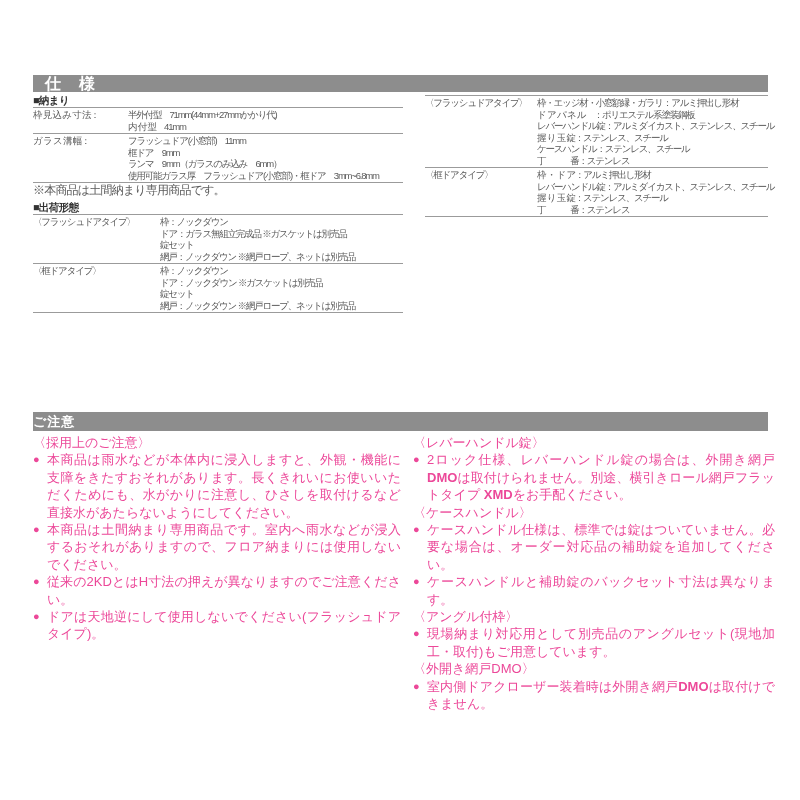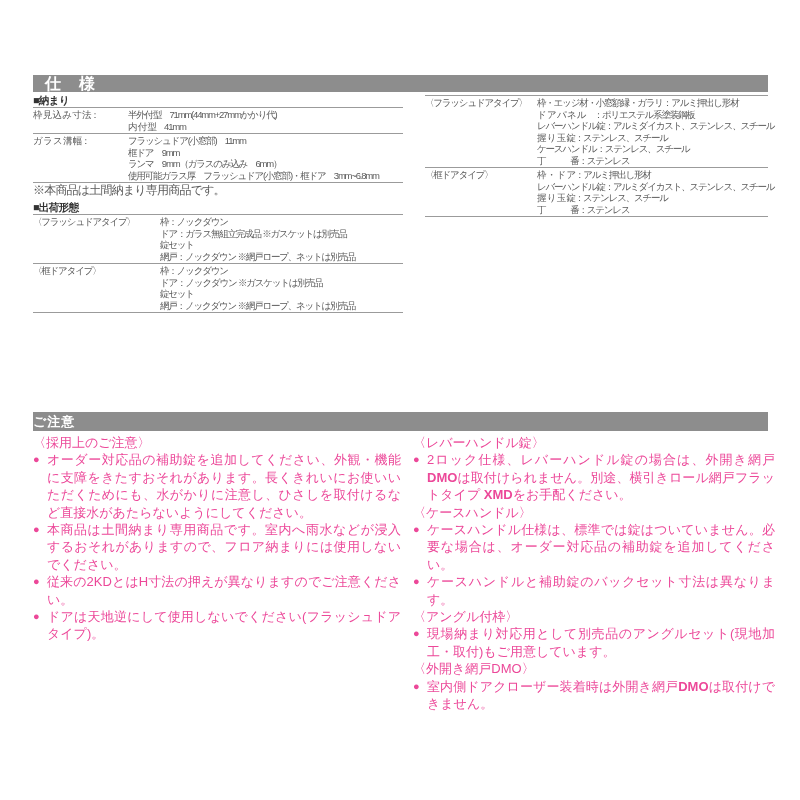--- a/index.html
+++ b/index.html
@@ -126,21 +126,21 @@
 </div>
 
 <div class="bar" id="notice-bar">
   <span>ご注意</span>
 </div>
 
 <div class="notice-col" id="notice-left">
   <div class="n-head">〈採用上のご注意〉</div>
   <div class="bullet">
     <span class="dot">●</span>
-    <span class="txt">オーダー対応品の補助錠を追加してください、外観・機能に支障をきたすおそれがあります。長くきれいにお使いいただくためにも、水がかりに注意し、ひさしを取付けるなど直接水があたらないようにしてください。</span>
+    <span class="txt">本商品は雨水などが本体内に浸入しますと、外観・機能に支障をきたすおそれがあります。長くきれいにお使いいただくためにも、水がかりに注意し、ひさしを取付けるなど直接水があたらないようにしてください。</span>
   </div>
   <div class="bullet">
     <span class="dot">●</span>
     <span class="txt">本商品は土間納まり専用商品です。室内へ雨水などが浸入するおそれがありますので、フロア納まりには使用しないでください。</span>
   </div>
   <div class="bullet">
     <span class="dot">●</span>
     <span class="txt">従来の2KDとはH寸法の押えが異なりますのでご注意ください。</span>
   </div>
   <div class="bullet">

